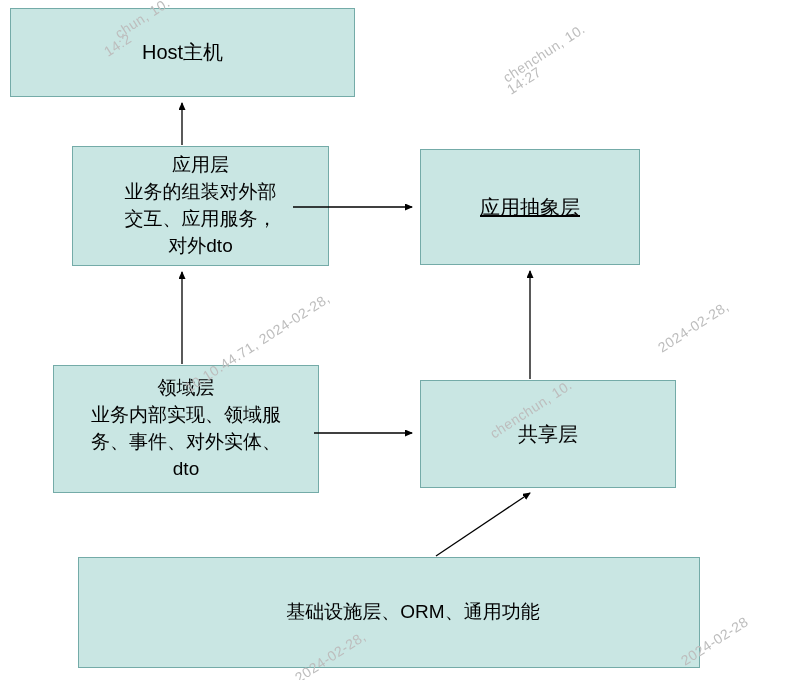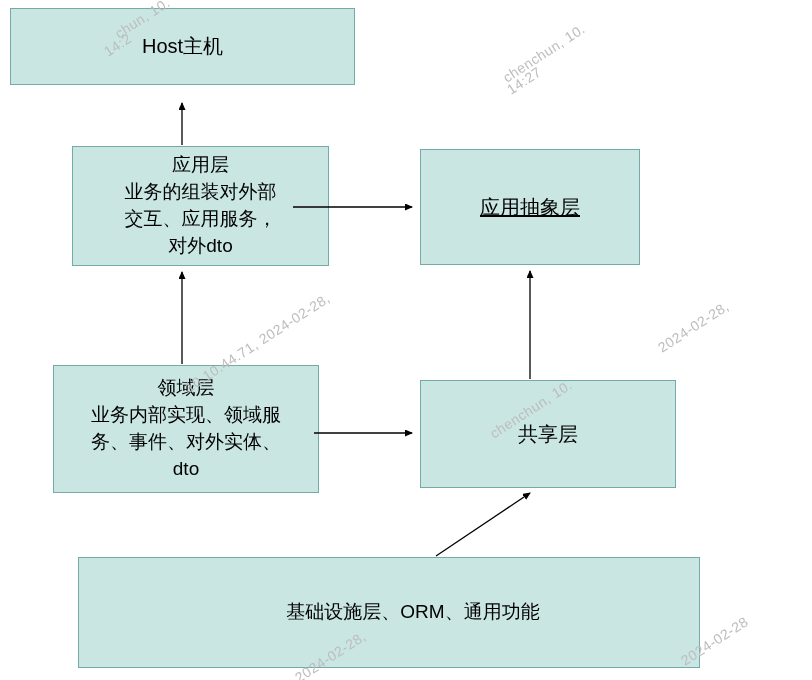--- a/index.html
+++ b/index.html
@@ -31,21 +31,21 @@
     align-items: center;
     justify-content: center;
     text-align: center;
     color: #000000;
     font-size: 19px;
     line-height: 1.42;
     white-space: pre-line;
     box-sizing: border-box;
     z-index: 1;
   }
-  .node-host           { left: 10px;  top: 8px;   width: 345px; height: 77px;  font-size: 20px; }
+  .node-host           { left: 10px;  top: 8px;   width: 345px; height: 89px;  font-size: 20px; }
   .node-application    { left: 72px;  top: 146px; width: 257px; height: 120px; }
   .node-abstraction    { left: 420px; top: 149px; width: 220px; height: 116px; font-size: 20px; text-decoration: underline; }
   .node-domain         { left: 47px;  top: 365px; width: 266px; height: 128px; margin-left: 6px; }
   .node-shared         { left: 420px; top: 380px; width: 256px; height: 108px; font-size: 20px; }
   .node-infrastructure { left: 78px;  top: 557px; width: 622px; height: 111px; padding-left: 48px; }
   .wm {
     position: absolute;
     color: #bdbdbd;
     font-size: 14px;
     letter-spacing: 0.5px;

